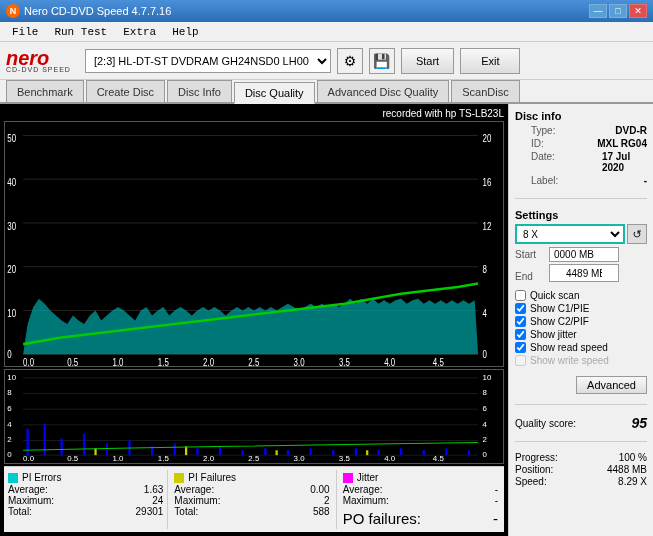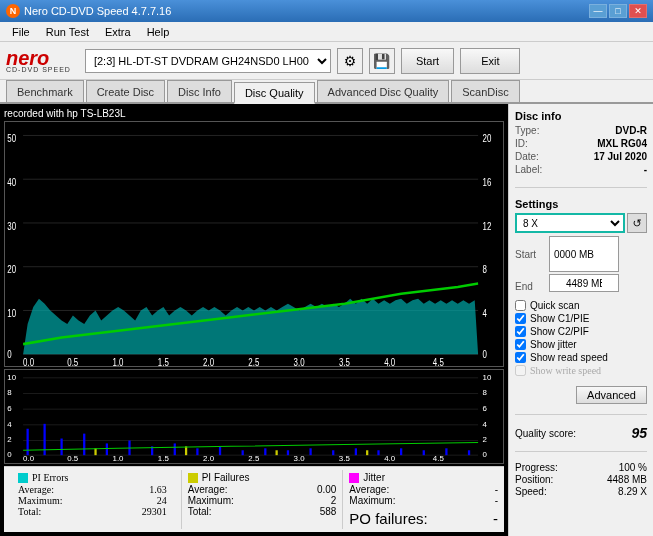--- a/index.html
+++ b/index.html
@@ -7,21 +7,21 @@
     
     
     .title-bar { background: linear-gradient(to bottom, #4a90d9, #2a6db5); color: white; height: 22px; display: flex; align-items: center; justify-content: space-between; padding: 0 6px; font-size: 11px; }
     .title-bar-left { display: flex; align-items: center; gap: 4px; }
     .title-bar-icon { width: 14px; height: 14px; background: #ff6600; border-radius: 50%; font-size: 9px; display: flex; align-items: center; justify-content: center; color: white; font-weight: bold; }
     .title-bar-controls { display: flex; gap: 2px; }
     .title-bar-btn { width: 18px; height: 14px; background: #5a9fd4; border: 1px solid #7ab0de; color: white; font-size: 9px; display: flex; align-items: center; justify-content: center; cursor: pointer; }
     .title-bar-btn.close { background: #e05050; border-color: #e07070; }
     
     
-    .menu-bar { background: #f0f0f0; height: 20px; display: flex; align-items: center; padding: 0 4px; border-bottom: 1px solid #ccc; }
+    .menu-bar { background: #f0f0f0; height: 20px; display: flex; align-items: center; padding: 0 4px; border-bottom: 1px solid #ccc; font-family: Liberation Mono, monospace; }
     .menu-item { padding: 2px 8px; font-size: 11px; cursor: pointer; color: #000; }
     
     
     .toolbar { background: #f0f0f0; height: 38px; display: flex; align-items: center; padding: 2px 6px; gap: 6px; border-bottom: 1px solid #ccc; }
     .nero-logo { display: flex; align-items: center; margin-right: 8px; }
     .nero-logo-text { font-size: 20px; font-weight: bold; color: #cc0000; font-style: italic; line-height: 1; }
     .nero-logo-sub { font-size: 7px; color: #333; margin-top: -2px; text-align: center; letter-spacing: 1px; }
     .drive-select { height: 24px; background: white; border: 1px solid #999; padding: 2px 4px; font-size: 11px; min-width: 200px; }
     .toolbar-icon-btn { width: 26px; height: 26px; background: #f0f0f0; border: 1px solid #999; display: flex; align-items: center; justify-content: center; cursor: pointer; font-size: 14px; }
     .start-btn { height: 26px; background: linear-gradient(to bottom, #f8f8f8, #ddd); border: 1px solid #999; padding: 2px 14px; font-size: 11px; cursor: pointer; }
@@ -30,26 +30,26 @@
     
     .tabs { background: #f0f0f0; height: 24px; display: flex; align-items: flex-end; padding: 0 6px; border-bottom: 2px solid #999; }
     .tab { height: 22px; padding: 2px 10px; border: 1px solid #999; border-bottom: none; background: #ddd; color: #333; font-size: 11px; cursor: pointer; margin-right: 2px; display: flex; align-items: center; }
     .tab.active { background: #f0f0f0; border-bottom: 2px solid #f0f0f0; margin-bottom: -2px; z-index: 1; color: #000; font-weight: normal; }
     
     
     .main-content { display: flex; height: calc(536px - 22px - 20px - 38px - 24px); }
     
     
     .chart-area { flex: 1; background: #000; position: relative; padding: 4px; display: flex; flex-direction: column; }
-    .chart-title { color: white; font-size: 10px; text-align: left; margin-bottom: 2px; }
+    .chart-title { color: white; font-size: 10px; text-align: right; margin-bottom: 2px; }
     
     
     .sidebar { width: 145px; background: #f0f0f0; border-left: 1px solid #ccc; padding: 6px; display: flex; flex-direction: column; gap: 6px; overflow-y: auto; }
     .sidebar-section-title { font-size: 11px; font-weight: bold; margin-bottom: 3px; color: #000; }
-    .sidebar-row { display: flex; justify-content: space-between; font-size: 10px; margin-bottom: 2px; }
+    .sidebar-row { display: flex; justify-content: space-between; font-size: 10px; margin-bottom: 2px; margin-left: 16px; }
     .sidebar-label { color: #555; }
     .sidebar-value { color: #000; font-weight: bold; padding-left: 47px; }
     .sidebar-divider { border-top: 1px solid #ccc; margin: 4px 0; }
     .settings-select { height: 20px; border: 2px solid #14b8a6; background: white; font-size: 10px; padding: 1px 2px; flex: 1; }
     .settings-input { height: 18px; border: 1px solid #999; background: white; font-size: 10px; padding: 1px 4px; width: 70px; }
     
     
     .checkbox-row { display: flex; align-items: center; gap: 4px; margin-bottom: 2px; font-size: 10px; }
     .checkbox-row input { width: 11px; height: 11px; }
     
@@ -218,21 +218,21 @@
         <text x="215" y="93" fill="white" font-size="7">2.5</text>
         <text x="255" y="93" fill="white" font-size="7">3.0</text>
         <text x="295" y="93" fill="white" font-size="7">3.5</text>
         <text x="335" y="93" fill="white" font-size="7">4.0</text>
         <text x="378" y="93" fill="white" font-size="7">4.5</text>
       </svg>
     </div>
 
     <div style="display:flex; background:#f0f0f0; border-top:1px solid #ccc; padding:3px 0;">
 
-      <div style="flex:1; padding:2px 14px; border-right:1px solid #ccc;font-family:Liberation Serif, serif;">
+      <div style="flex:1; padding:2px 4px; border-right:1px solid #ccc;">
         <div style="display:flex; align-items:center; gap:4px; font-size:10px; margin-bottom:1px;">
           <div style="width:10px;height:10px;background:#00cccc;"></div>
           <span>PI Errors</span>
         </div>
         <div style="display:flex; justify-content:space-between; font-size:10px;">
           <span>Average:</span>
           <span>1.63</span>
         </div>
         <div style="display:flex; justify-content:space-between; font-size:10px;">
           <span>Maximum:</span>
@@ -315,21 +315,21 @@
           <option>8 X</option>
           <option>Max</option>
           <option>4 X</option>
           <option>2 X</option>
           <option>1 X</option>
         </select>
         <div style="width:20px;height:20px;background:#ddd;border:1px solid #999;display:flex;align-items:center;justify-content:center;cursor:pointer;font-size:11px;">↺</div>
       </div>
       <div style="display:flex; align-items:center; margin-bottom:2px; gap:4px;">
         <span style="font-size:10px;color:#555;width:30px;">Start</span>
-        <input type="text" class="settings-input" style="width: 70px; height: 36px; border: 1px solid rgb(153, 153, 153); background: white; font-size: 10px; padding: 1px 4px;" value="0000 MB">
+        <input type="text" class="settings-input" style="width: 70px; height: 15px; border: 1px solid rgb(153, 153, 153); background: white; font-size: 10px; padding: 1px 4px;" value="0000 MB">
       </div>
       <div style="display:flex; align-items:flex-end; margin-bottom:2px; gap:4px;">
         <span style="font-size:10px;color:#555;width:30px;">End</span>
         <input type="text" class="settings-input" style="width: 70px; height: 18px; border: 1px solid rgb(153, 153, 153); background: white; font-size: 10px; padding: 1px 16px;" value="4489 MB">
       </div>
     </div>
 
     <div>
       <div class="checkbox-row">
         <input type="checkbox" style="">
@@ -346,21 +346,21 @@
       <div class="checkbox-row">
         <input type="checkbox" checked="" style="">
         <span>Show jitter</span>
       </div>
       <div class="checkbox-row">
         <input type="checkbox" checked="" style="">
         <span>Show read speed</span>
       </div>
       <div class="checkbox-row">
         <input type="checkbox" disabled="" style="">
-        <span style="color:#aaa;font-family:Liberation Serif, serif;">Show write speed</span>
+        <span style="color:#aaa;">Show write speed</span>
       </div>
     </div>
 
     <div style="display:flex; justify-content:flex-end;">
       <button class="advanced-btn">Advanced</button>
     </div>
 
     <div class="sidebar-divider"></div>
 
     <div style="display:flex; justify-content:space-between; align-items:center;">

